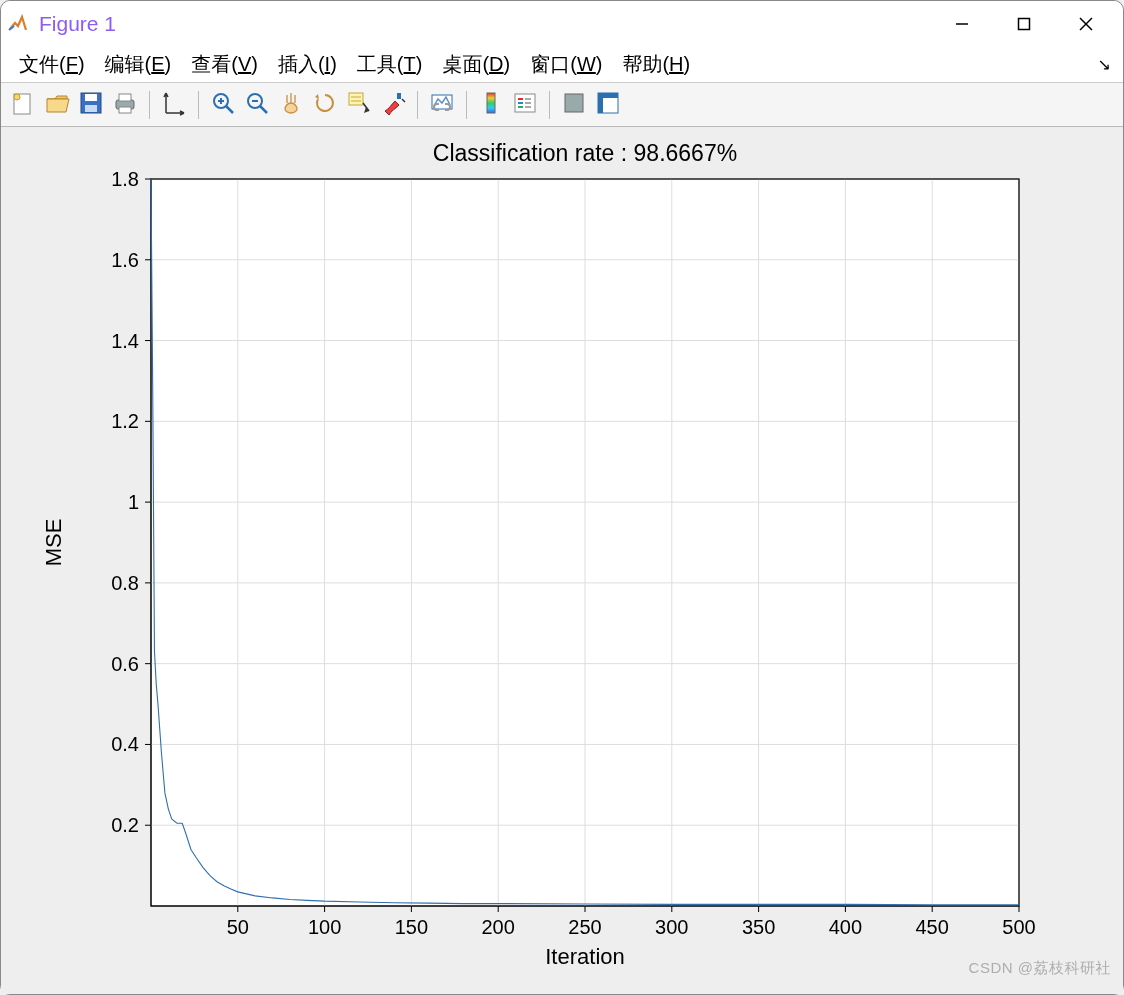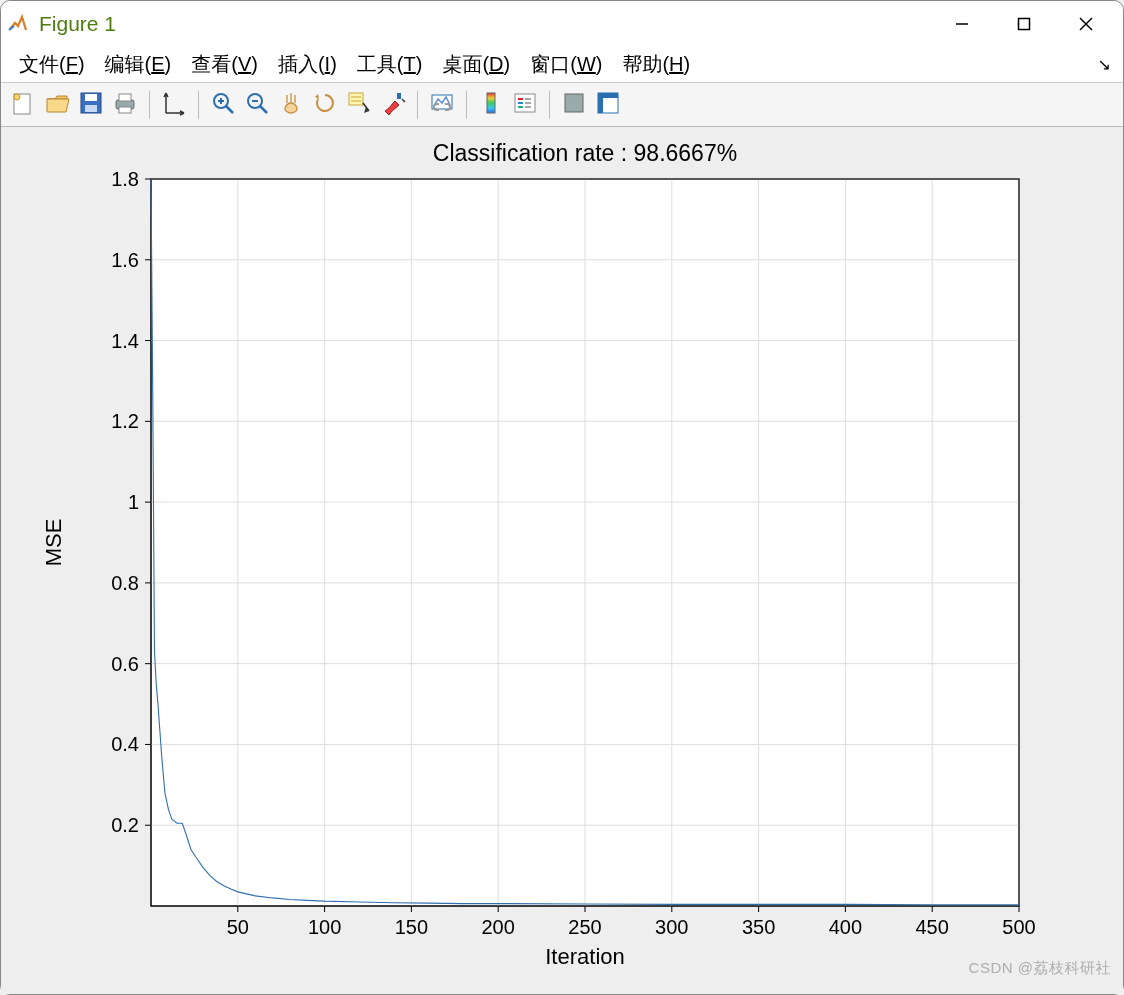--- a/index.html
+++ b/index.html
@@ -30,21 +30,21 @@
     border-top-left-radius: 10px;
     border-top-right-radius: 10px;
   }
   .titlebar .app-icon {
     width: 22px; height: 22px;
     margin-right: 10px;
     display: flex; align-items: center; justify-content: center;
   }
   .titlebar .title {
     font-size: 21px;
-    color: #4d7c0f;
+    color: #8b5cf6;
     flex: 1;
   }
   .win-controls {
     display: flex;
     gap: 0;
   }
   .win-btn {
     width: 62px; height: 44px;
     display: flex; align-items: center; justify-content: center;
     cursor: pointer;

